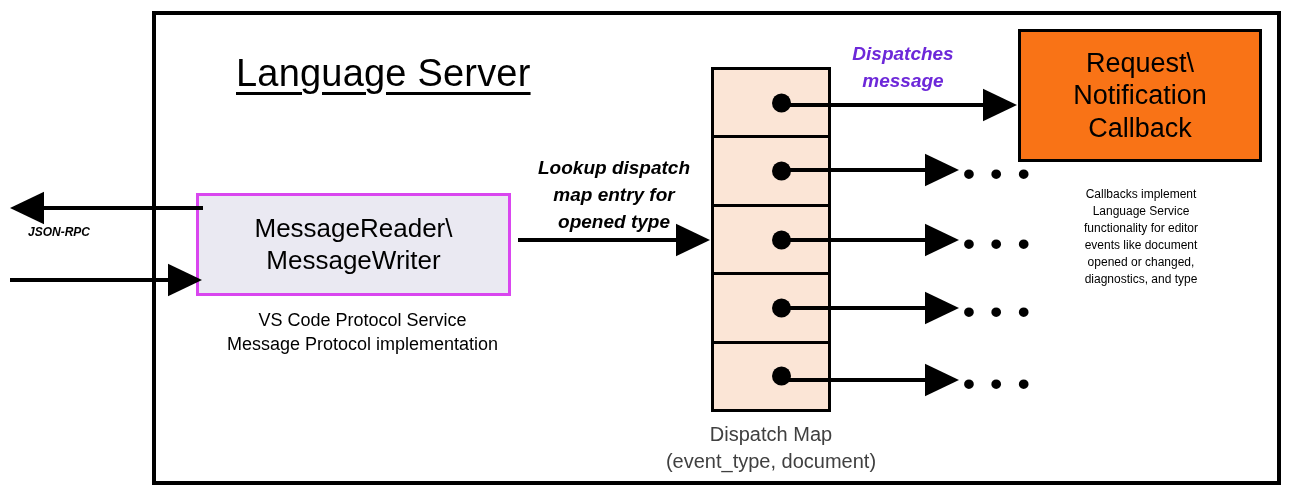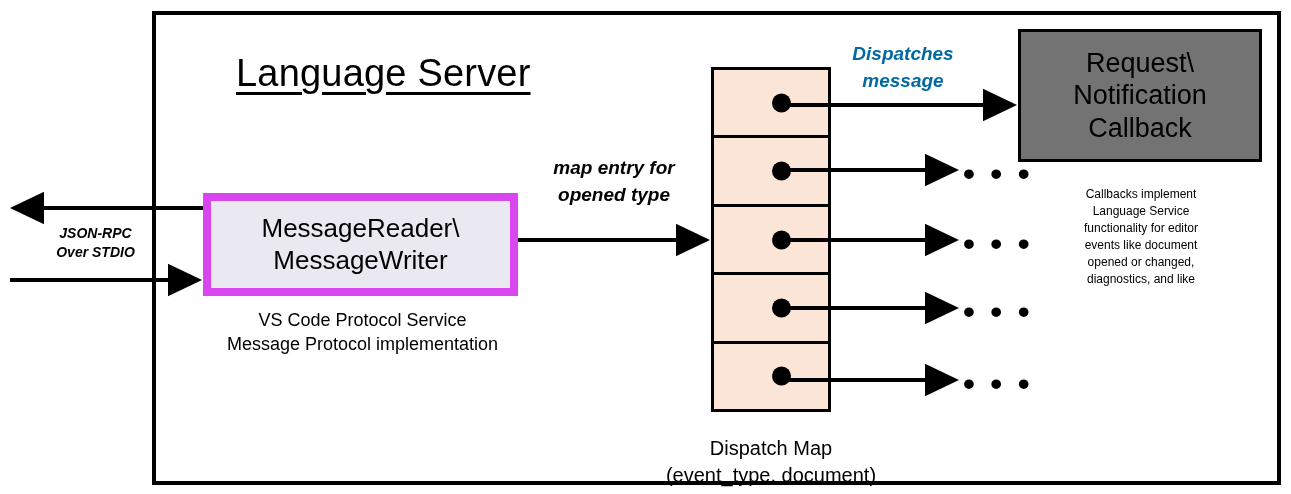--- a/index.html
+++ b/index.html
@@ -33,24 +33,24 @@
     color: #000000;
     text-decoration: underline;
     text-underline-offset: 6px;
     text-decoration-thickness: 3px;
     white-space: nowrap;
     letter-spacing: 0.2px;
   }
 
   
   #message-box {
-    left: 203px; top: 193px;
+    left: 196px; top: 193px;
     width: 315px; height: 103px;
     background: #eae9f2;
-    border: 8px solid #d946ef;
+    border: 3px solid #d946ef;
     box-sizing: border-box;
     display: flex;
     flex-direction: column;
     align-items: center;
     justify-content: center;
     line-height: 1.22;
   }
   #message-box .ln { font-size: 26px; color: #000; white-space: nowrap; }
 
   #message-box-caption {
@@ -59,22 +59,21 @@
     text-align: center;
     font-size: 18px;
     line-height: 1.34;
     color: #000;
   }
 
   
   #jsonrpc-label {
     left: 28px; top: 224px;
     width: 135px;
-    text-align: center;
-    font-size: 14px;
+    font-size: 12px;
     font-style: italic;
     font-weight: 600;
     line-height: 1.38;
     color: #000;
   }
 
   
   #lookup-label {
     left: 519px; top: 155px;
     width: 190px;
@@ -88,21 +87,21 @@
 
   
   #dispatch-msg-label {
     left: 838px; top: 41px;
     width: 130px;
     text-align: center;
     font-size: 19px;
     font-style: italic;
     font-weight: 600;
     line-height: 1.42;
-    color: #0369a1;
+    color: #6d28d9;
   }
 
   
   #dispatch-map {
     left: 711px; top: 67px;
     width: 120px; height: 345px;
     border: 3px solid #000000;
     box-sizing: border-box;
     display: flex;
     flex-direction: column;
@@ -124,29 +123,28 @@
     border-radius: 50%;
     background: #000000;
   }
 
   #dispatch-map-caption {
     left: 640px; top: 421px;
     width: 262px;
     text-align: center;
     font-size: 20px;
     line-height: 1.35;
-    color: #000000;
-    margin-top: 14px;
+    color: #404040;
   }
 
   
   #callback-box {
     left: 1018px; top: 29px;
     width: 244px; height: 133px;
-    background: #737373;
+    background: #f97316;
     border: 3px solid #000000;
     box-sizing: border-box;
     display: flex;
     flex-direction: column;
     align-items: center;
     justify-content: center;
     line-height: 1.2;
   }
   #callback-box .ln { font-size: 27px; color: #000; white-space: nowrap; }
 
@@ -177,33 +175,33 @@
 <body>
 
 <div id="stage">
 
   <div class="abs" id="server-border"></div>
 
   <div class="abs" id="server-title">Language Server</div>
 
   <div class="abs" id="jsonrpc-label">
     <div>JSON-RPC</div>
-    <div>Over STDIO</div>
   </div>
 
   <div class="abs" id="message-box">
     <div class="ln">MessageReader\</div>
     <div class="ln">MessageWriter</div>
   </div>
   <div class="abs" id="message-box-caption">
     <div>VS Code Protocol Service</div>
     <div>Message Protocol implementation</div>
   </div>
 
   <div class="abs" id="lookup-label">
+    <div>Lookup dispatch</div>
     <div>map entry for</div>
     <div>opened type</div>
   </div>
 
   <div class="abs" id="dispatch-map">
     <div class="cell">
         <span class="dot"></span>
       </div>
     <div class="cell">
         <span class="dot"></span>
@@ -232,21 +230,21 @@
     <div class="ln">Request\</div>
     <div class="ln">Notification</div>
     <div class="ln">Callback</div>
   </div>
   <div class="abs" id="callback-caption">
     <div>Callbacks implement</div>
     <div>Language Service</div>
     <div>functionality for editor</div>
     <div>events like document</div>
     <div>opened or changed,</div>
-    <div>diagnostics, and like</div>
+    <div>diagnostics, and type</div>
   </div>
 
   <div class="abs ell" style="left:963px; top:156px;">• • •</div>
   <div class="abs ell" style="left:963px; top:226px;">• • •</div>
   <div class="abs ell" style="left:963px; top:294px;">• • •</div>
   <div class="abs ell" style="left:963px; top:366px;">• • •</div>
 
   <svg class="abs" id="arrows" viewBox="0 0 1291 494">
     <defs>
       <marker id="ah" markerWidth="9" markerHeight="9" refX="7.6" refY="4.5" orient="auto" markerUnits="strokeWidth">

